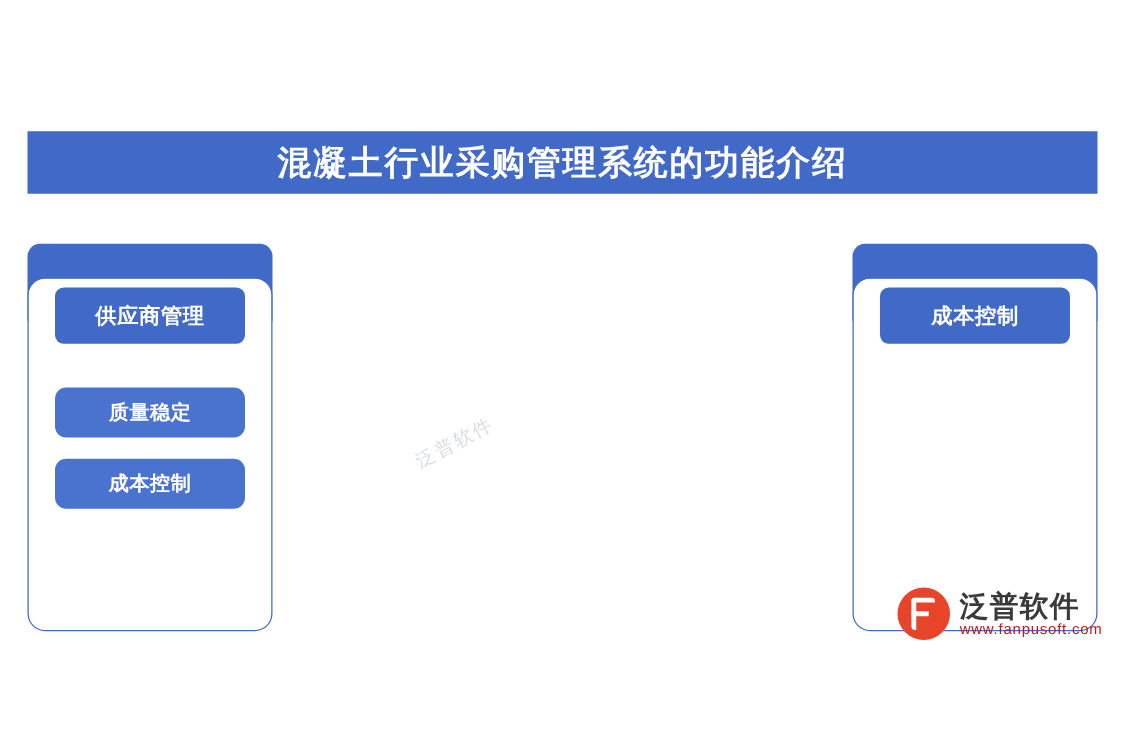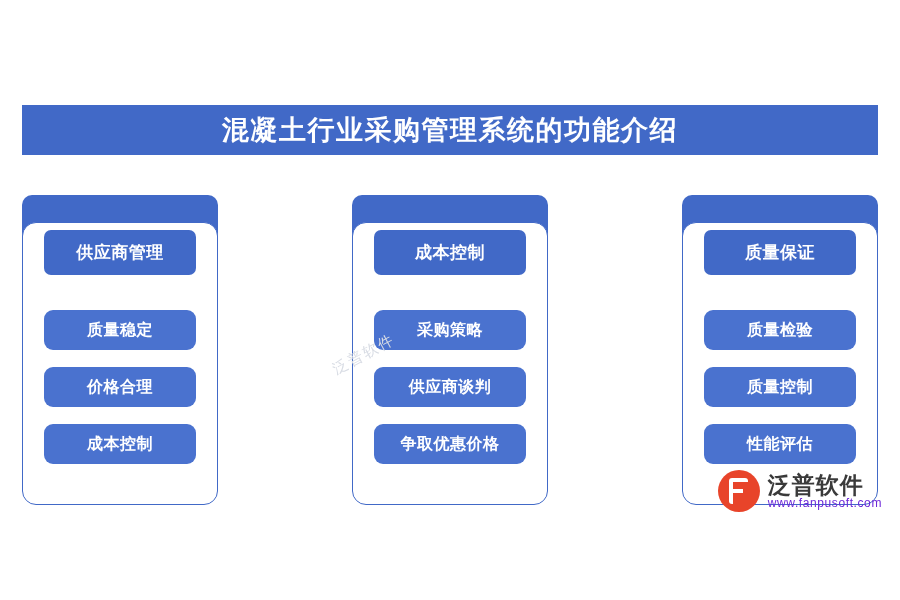--- a/index.html
+++ b/index.html
@@ -138,67 +138,51 @@
     background:
       linear-gradient(#fff,#fff) 0 0/4px 26px no-repeat,
       linear-gradient(#fff,#fff) 0 0/19px 4px no-repeat,
       linear-gradient(#fff,#fff) 0 11px/14px 4px no-repeat;
   }
   .logo-text { display: flex; flex-direction: column; line-height: 1.05; }
   .logo-cn {
     font-size: 23px; font-weight: bold; color: #3a3a3a; letter-spacing: 1px;
   }
   .logo-en {
-    font-size: 12px; color: #6d28d9; letter-spacing: 0.6px;
+    font-size: 12px; color: #b91c1c; letter-spacing: 0.6px;
   }
 </style>
 </head>
 <body>
 
 <div class="canvas">
 
   <div class="title-bar">
     <span class="title-text">混凝土行业采购管理系统的功能介绍</span>
   </div>
 
   <div class="columns">
 
     <div class="column">
       <div class="col-backdrop"></div>
       <div class="col-card"></div>
       <div class="col-header">供应商管理</div>
       <div class="col-items">
         <div class="item-pill">质量稳定</div>
-        <div class="item-pill">价格合理</div>
         <div class="item-pill">成本控制</div>
       </div>
     </div>
 
 
     <div class="column">
       <div class="col-backdrop"></div>
       <div class="col-card"></div>
       <div class="col-header">成本控制</div>
-      <div class="col-items">
-        <div class="item-pill">采购策略</div>
-        <div class="item-pill">供应商谈判</div>
-        <div class="item-pill">争取优惠价格</div>
-      </div>
     </div>
 
-    <div class="column">
-      <div class="col-backdrop"></div>
-      <div class="col-card"></div>
-      <div class="col-header">质量保证</div>
-      <div class="col-items">
-        <div class="item-pill">质量检验</div>
-        <div class="item-pill">质量控制</div>
-        <div class="item-pill">性能评估</div>
-      </div>
-    </div>
 
   </div>
 
   <div class="watermark">泛普软件</div>
 
   <div class="logo">
     <div class="logo-mark"></div>
     <div class="logo-text">
       <span class="logo-cn">泛普软件</span>
       <span class="logo-en">www.fanpusoft.com</span>

